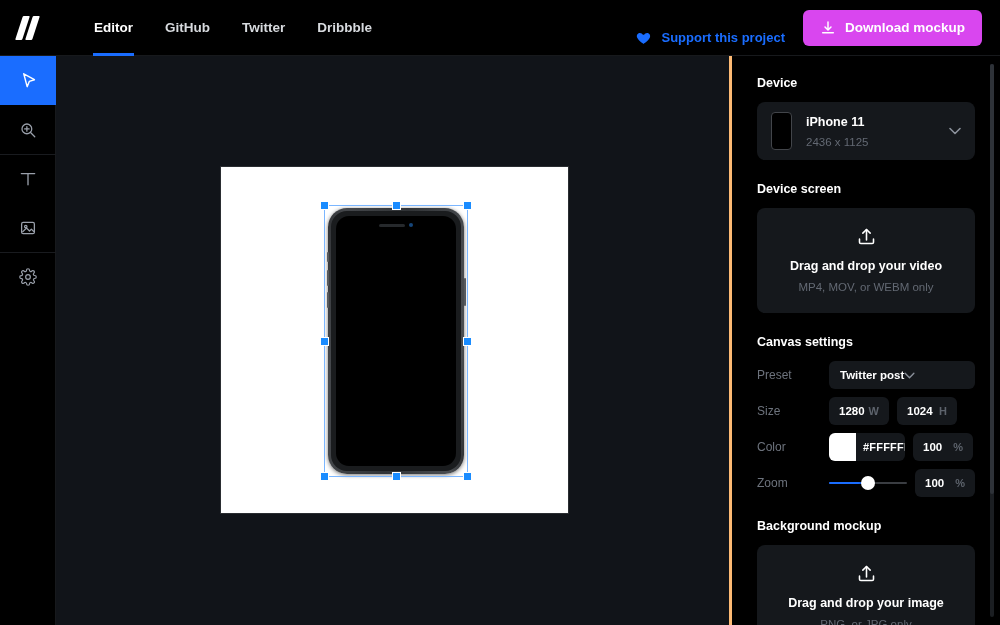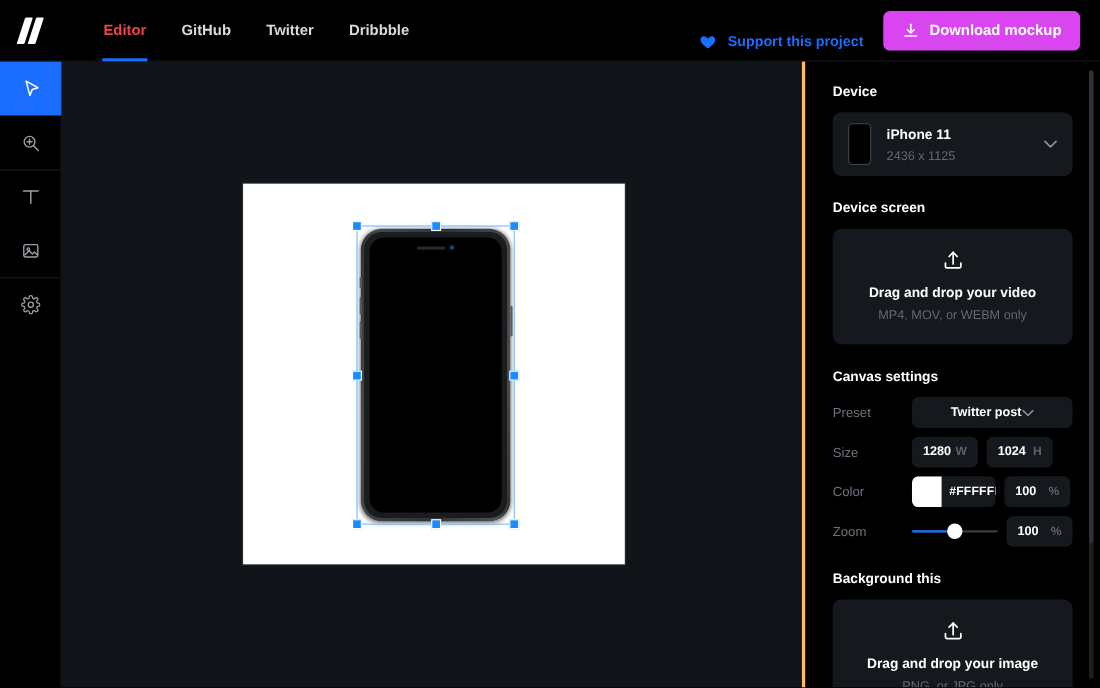--- a/index.html
+++ b/index.html
@@ -33,21 +33,21 @@
   .logo span.b { left: 14px; }
 
   .nav { display: flex; align-items: center; height: 56px; margin-left: 22px; }
   .nav-item {
     position: relative;
     height: 56px; display: flex; align-items: center;
     padding: 0 16px;
     color: #d7dade; font-size: 13.5px; font-weight: bold;
     cursor: pointer; white-space: nowrap;
   }
-  .nav-item.active { color: #ef4444; }
+  .nav-item.active { color: #ffffff; }
   .nav-item.active::after {
     content: ""; position: absolute; left: 15px; right: 15px; bottom: 0;
     height: 3px; background: #1a6dff;
   }
 
   .header-right {
     margin-left: auto; display: flex; align-items: flex-end; gap: 18px;
     padding-right: 18px;
   }
   .support {
@@ -186,21 +186,21 @@
   .row {
     display: flex; align-items: center;
     height: 28px; margin-top: 8px;
   }
   .row-label { color: #6d737d; font-size: 12px; width: 72px; flex: none; }
   .fld {
     background: #15181c; border-radius: 6px; height: 28px;
     display: flex; align-items: center; cursor: text;
   }
   .fld.preset {
-    flex: 1; justify-content: center; padding: 0 11px; cursor: pointer;
+    flex: 1; justify-content: flex-start; padding: 0 11px; cursor: pointer;
   }
   .fld-val { color: #ffffff; font-size: 11.5px; font-weight: bold; }
   .fld-unit { color: #5d636c; font-size: 11px; font-weight: bold; }
   .fld.num {
     width: 60px; justify-content: space-between; padding: 0 10px;
   }
   .gap { width: 8px; flex: none; }
 
   .swatch-wrap {
     display: flex; align-items: center; border-radius: 6px;
@@ -423,21 +423,21 @@
           <div class="track"></div>
           <div class="track-fill" style="width: 50%;"></div>
           <div class="knob" style="left: 50%;"></div>
         </div>
         <div class="fld num">
           <span class="fld-val">100</span>
           <span class="fld-unit">%</span>
         </div>
       </div>
 
-      <div class="sec-title mt">Background this</div>
+      <div class="sec-title mt">Background mockup</div>
 
       <div class="drop">
         <svg class="drop-ico" width="21" height="21" viewBox="0 0 24 24" fill="none" stroke="#ffffff" stroke-width="1.8" stroke-linecap="round" stroke-linejoin="round">
           <path d="M12 16V4"></path>
             <path d="M7.8 8.2 12 4l4.2 4.2"></path>
           <path d="M4 15v3.5a1.5 1.5 0 0 0 1.5 1.5h13a1.5 1.5 0 0 0 1.5-1.5V15"></path>
         </svg>
         <div class="drop-main">Drag and drop your image</div>
         <div class="drop-sub">PNG, or JPG only</div>
       </div>

